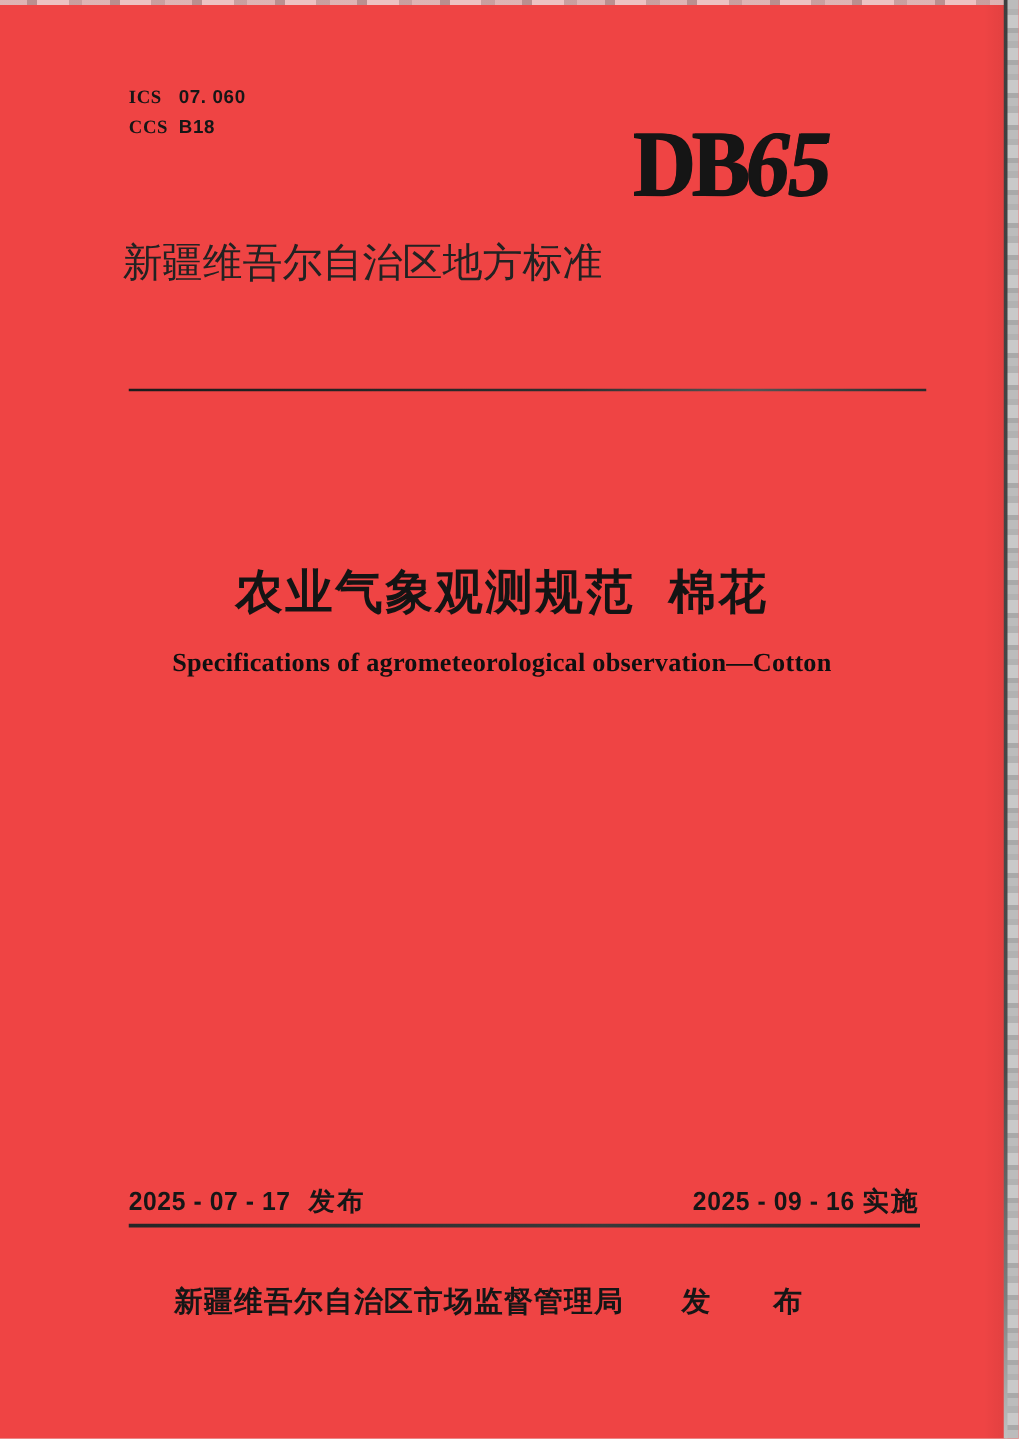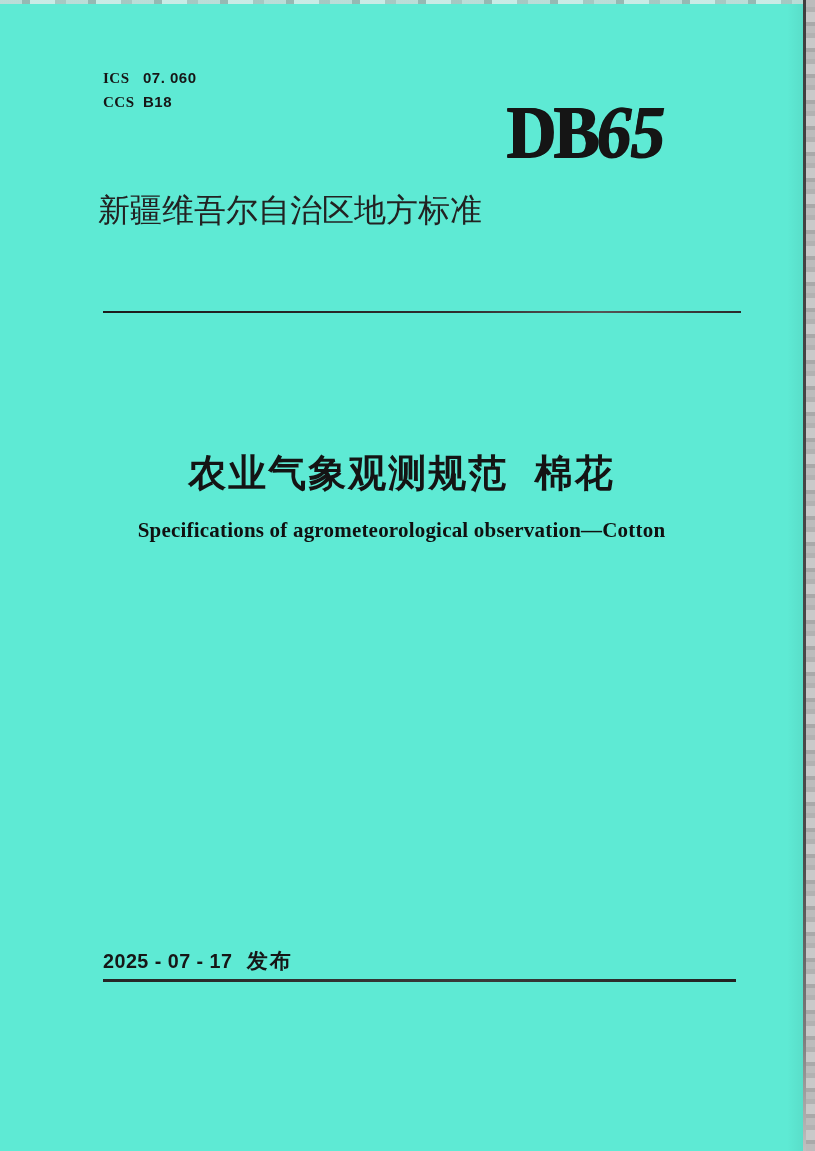--- a/index.html
+++ b/index.html
@@ -4,21 +4,21 @@
 <style>
   * { margin: 0; padding: 0; box-sizing: border-box; }
   html, body { background: #e8e8e8; }
   body { font-family: "Liberation Sans", sans-serif; }
 
   .page {
     position: relative;
     width: 815px;
     height: 1151px;
     margin: 0 auto;
-    background: #5eead4;
+    background: #ef4444;
     overflow: hidden;
     color: #1b1b1b;
   }
 
   
   .top-edge {
     position: absolute; top: 0; left: 0; width: 100%; height: 4px;
     background: repeating-linear-gradient(90deg,
       #d9d9d9 0 22px, #a8a8a8 22px 30px, #ececec 30px 55px, #bdbdbd 55px 66px);
     opacity: .75;
@@ -148,18 +148,24 @@
 
   <div class="rule-top"></div>
 
   <div class="title-zh">农业气象观测规范 棉花</div>
   <div class="title-en">Specifications of agrometeorological observation—Cotton</div>
 
   <div class="dates-row">
     <div class="date-left">
       <span class="num">2025 - 07 - 17</span><span class="cjk">发布</span>
     </div>
+    <div class="date-right">
+      <span class="num">2025 - 09 - 16</span><span class="cjk">实施</span>
+    </div>
   </div>
 
   <div class="rule-bottom"></div>
 
+  <div class="publisher-row">
+    <span class="agency">新疆维吾尔自治区市场监督管理局</span><span class="publish-label">发 布</span>
+  </div>
 
 </div>
 
 </body></html>

